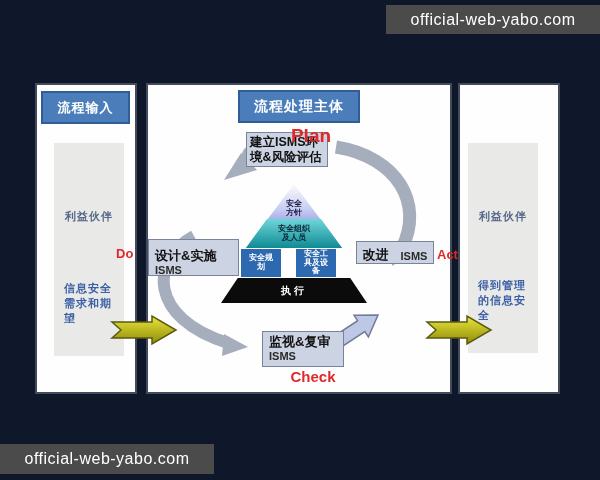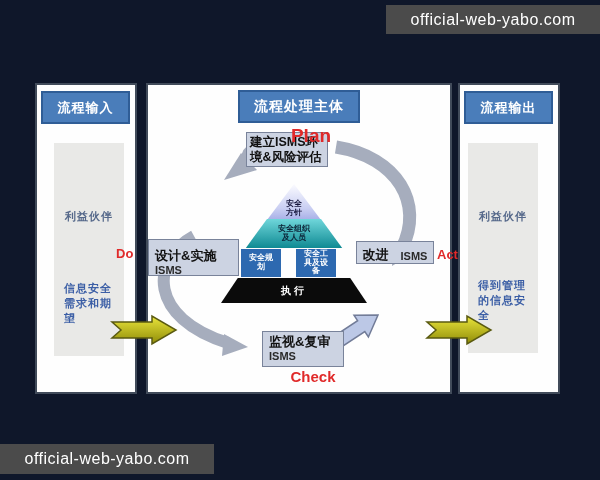--- a/index.html
+++ b/index.html
@@ -79,21 +79,20 @@
       <div class="stake">利益伙伴</div>
       <div class="sidecontent" style="top:138px;">信息安全需求和期望</div>
     </div>
   </div>
 
   <div class="panel" id="p-mid">
     <div class="hdr hdr-mid">流程处理主体</div>
   </div>
 
   <div class="panel" id="p-out">
-    <div class="hdr hdr-side">流程输出</div>
     <div class="graybox" style="left:8px;top:58px;width:70px;height:210px;">
       <div class="stake">利益伙伴</div>
       <div class="sidecontent" style="top:135px;">得到管理的信息安全</div>
     </div>
   </div>
 
   <svg class="arrows" width="600" height="480" viewBox="0 0 600 480">
     <g fill="none" stroke="#a6adbd">
       <path d="M 270,151 Q 247,142 246,161" stroke-width="11"></path>
       <path d="M 336,147 C 398,157 424,204 402,248" stroke-width="13"></path>

